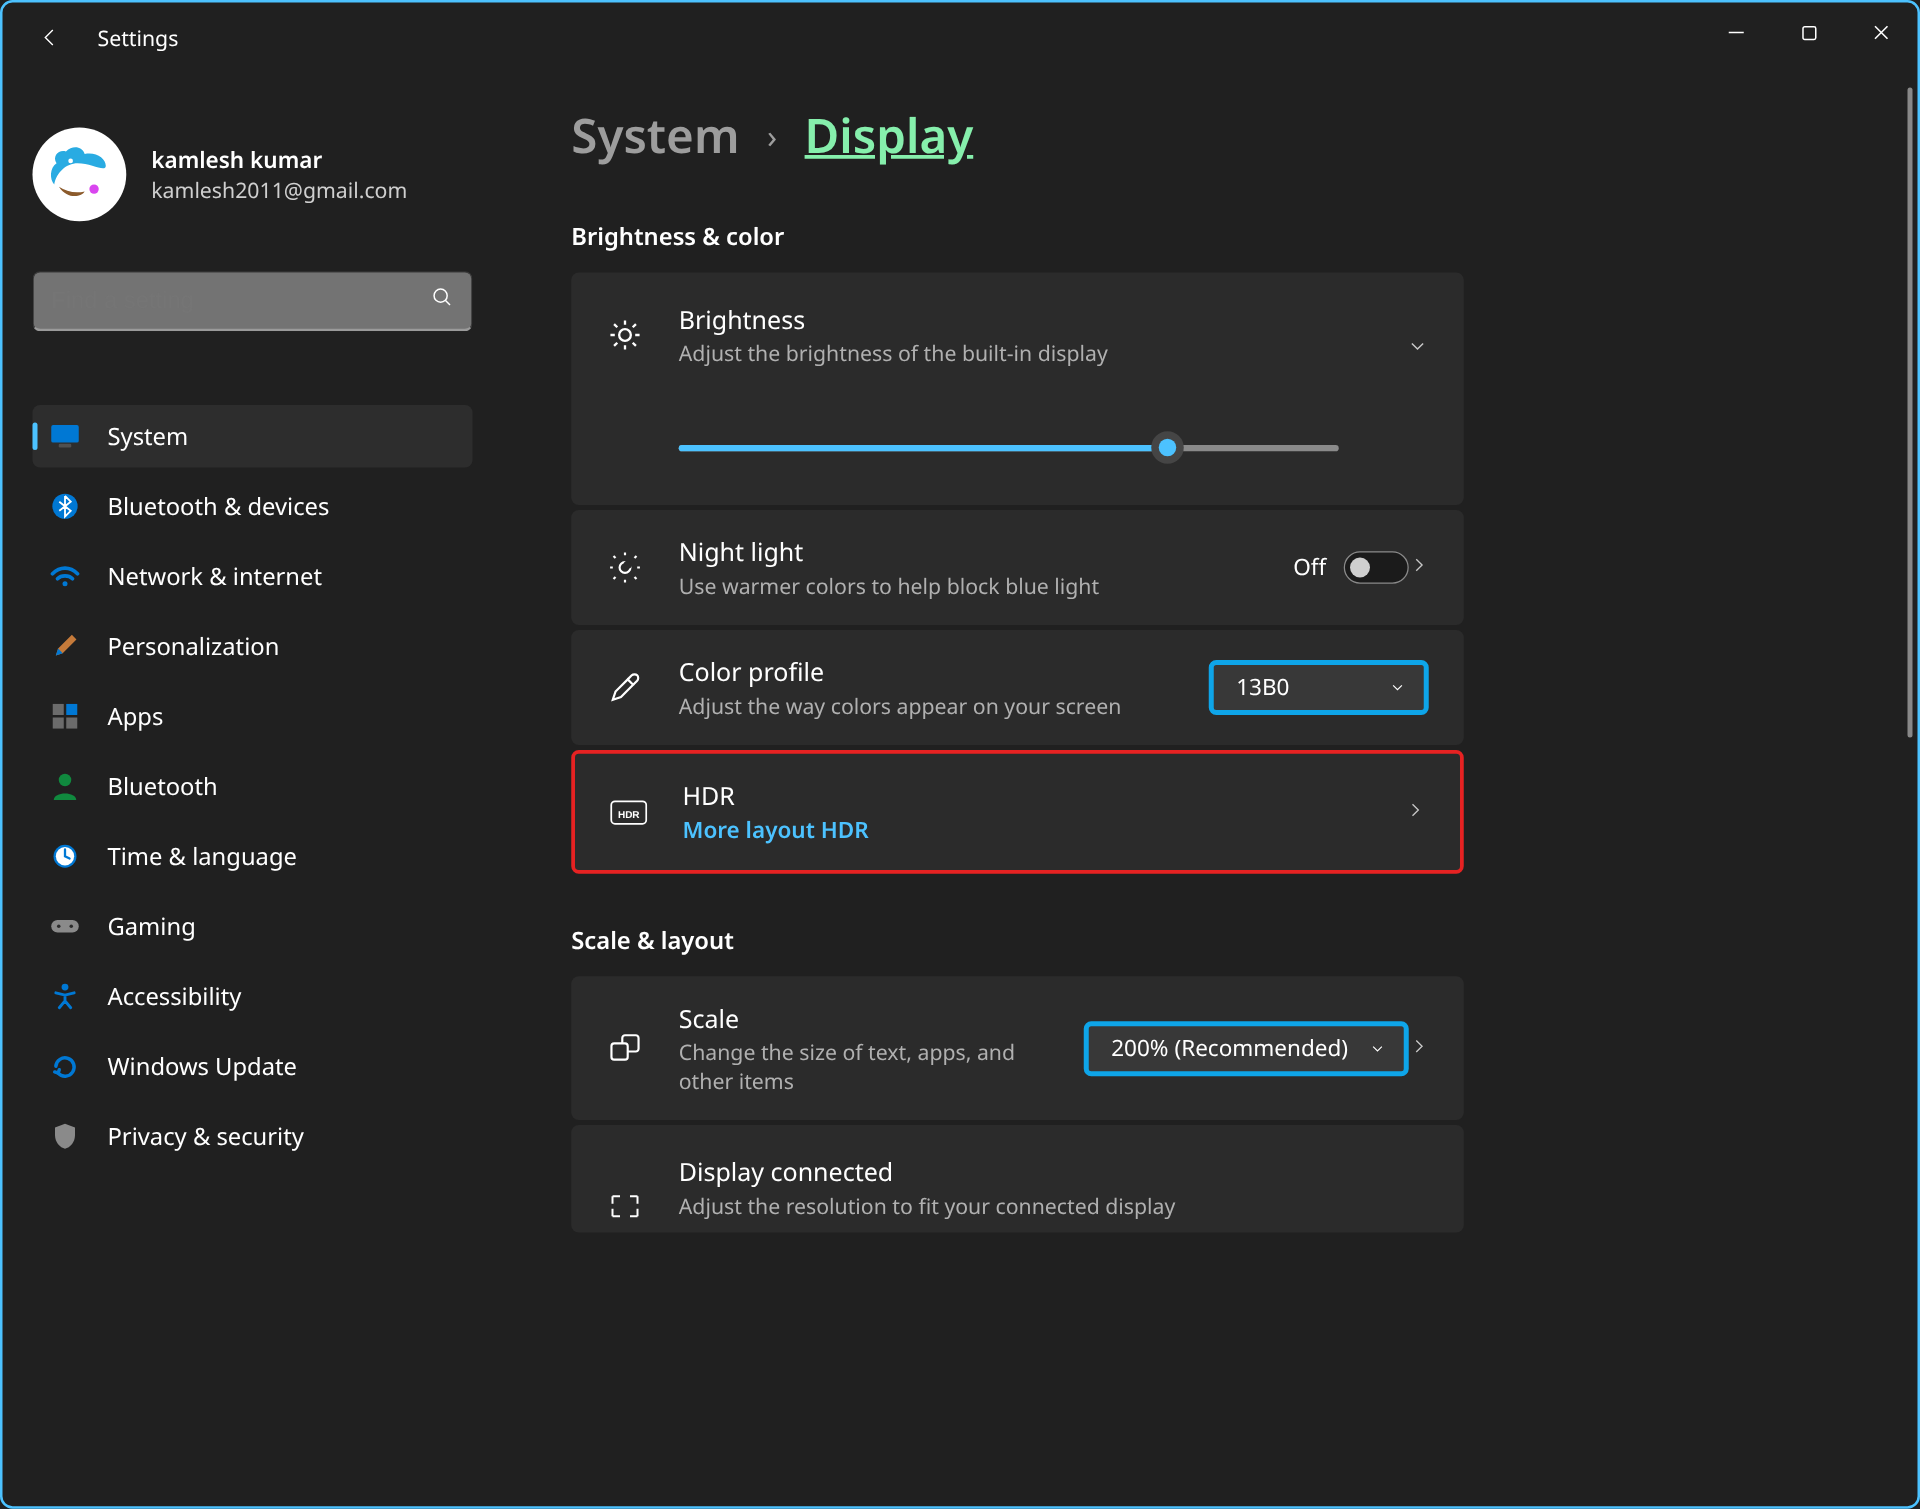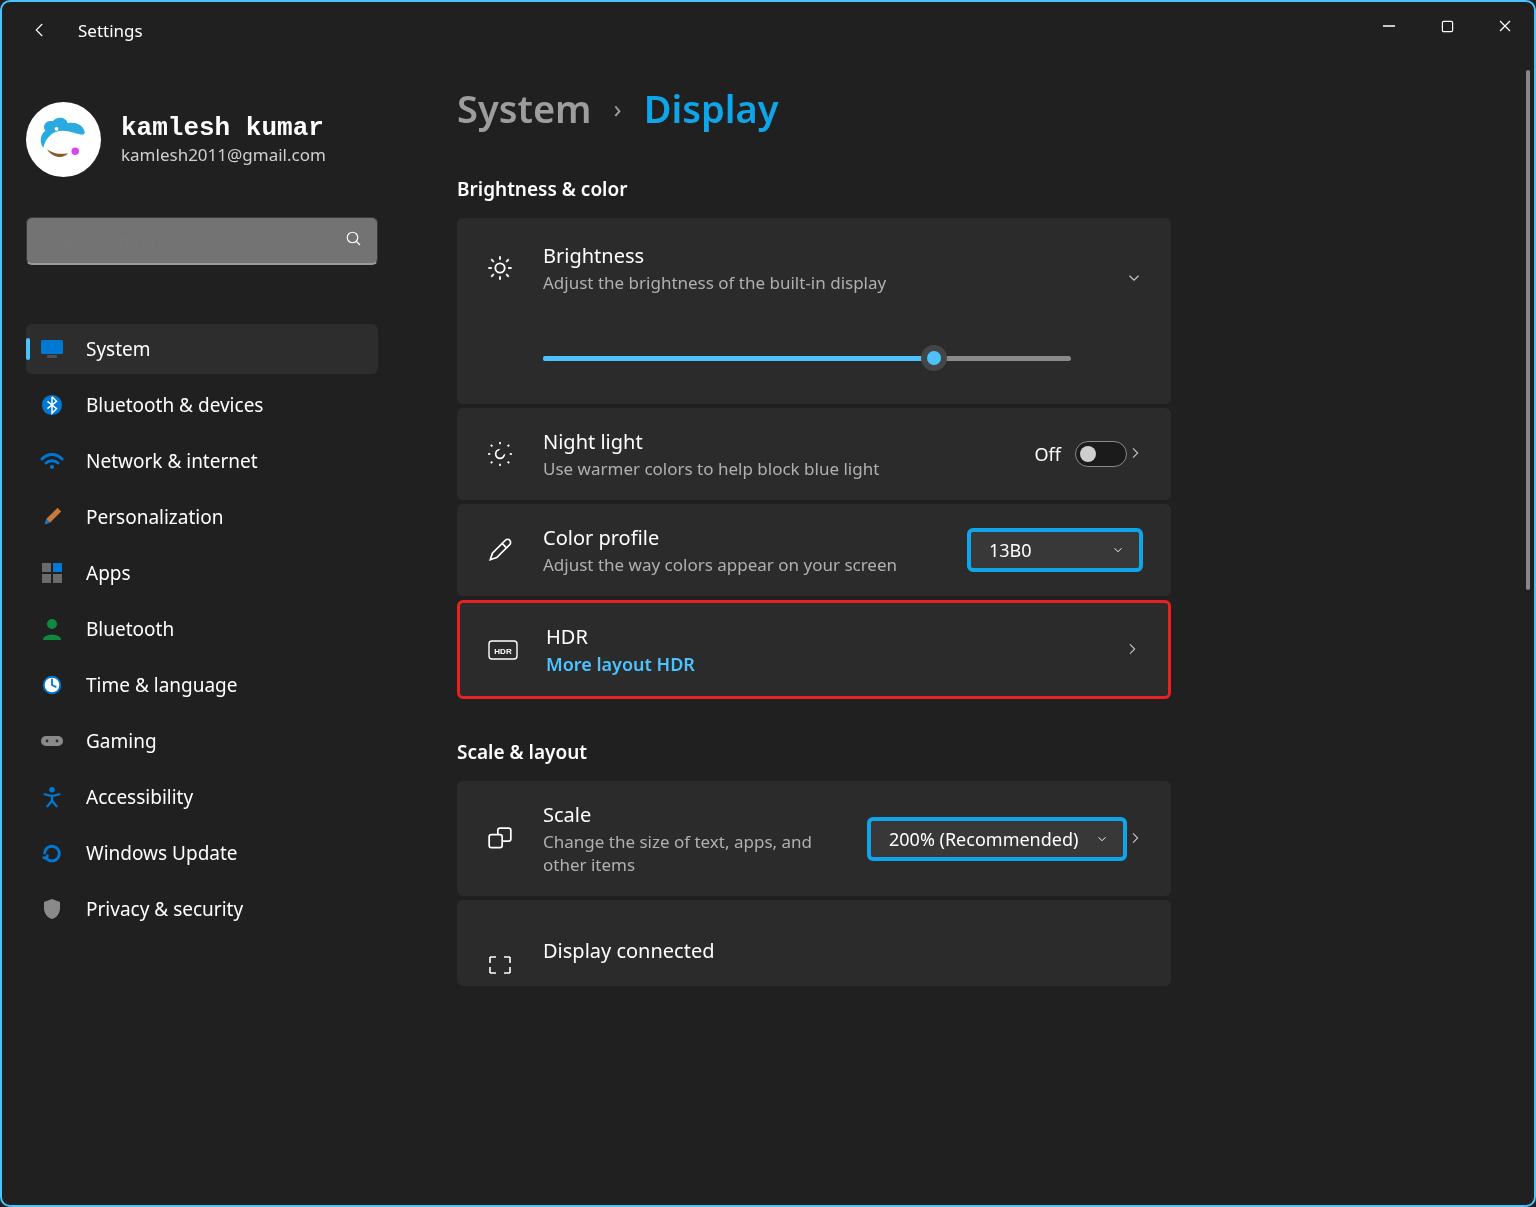--- a/index.html
+++ b/index.html
@@ -34,21 +34,21 @@
 
   
   .layout { display: flex; height: calc(100% - 56px); }
   .sidebar { width: 400px; padding: 24px 24px 0 24px; flex-shrink:0; display:flex; flex-direction:column; gap:0; }
   .main { flex: 1; padding: 24px 0 0 0; position:relative; overflow:hidden; }
 
   
   .userblock { display:flex; align-items:center; gap:20px; margin-bottom:40px; margin-top:20px;}
   .avatar { width:75px; height:75px; border-radius:50%; background:#ffffff; display:flex; align-items:center; justify-content:center; overflow:hidden; }
   .avatar svg { width:60px; height:60px; }
-  .userinfo .uname { font-size:26px; font-weight:600;font-family:Liberation Mono, monospace; }
+  .userinfo .uname { font-size:18px; font-weight:600; }
   .userinfo .uemail { font-size:17px; color:#cfcfcf; }
 
   
   .searchbox {
     height:48px; width:100%;
     background:#737373; border:1px solid #3a3a3a;
     border-bottom:2px solid #9a9a9a;
     border-radius:6px;
     display:flex; align-items:center;
     padding: 0 14px;
@@ -75,21 +75,21 @@
     content:""; position:absolute; left:0; top:14px; bottom:14px;
     width:4px; background:#4cc2ff; border-radius:3px;
   }
   .navicon { width:24px; height:24px; display:flex; align-items:center; justify-content:center; flex-shrink:0; }
 
   
   .main-inner { padding: 0 30px 0 0; margin-left:55px; width: 744px; }
   .breadcrumb { display:flex; align-items:center; gap:22px; font-size:38px; font-weight:600; margin-bottom:42px; }
   .breadcrumb .bc1 { color:#9d9d9d; }
   .breadcrumb .bcchev { color:#9d9d9d; font-size:26px; font-weight:400; }
-  .breadcrumb .bc2 { color:#0ea5e9; }
+  .breadcrumb .bc2 { color:#86efac;text-decoration:underline; }
 
   .section-title { font-size:19px; font-weight:600; margin-bottom:16px; }
 
   .card {
     background:#2b2b2b; border-radius:6px;
     padding: 20px 28px;
     display:flex; align-items:center; gap:28px;
     margin-bottom:4px;
     min-height:86px;
   }
@@ -462,18 +462,19 @@
       </div>
 
       <div class="card" style="padding-bottom:6px;">
         <span class="cicon" style="align-self:flex-end; margin-bottom:4px;">
           <svg width="28" height="22" viewBox="0 0 28 22" fill="none" stroke="currentColor" stroke-width="1.6">
               <path d="M4 3 H10 M4 3 V9 M24 3 H18 M24 3 V9 M4 19 H10 M4 19 V13 M24 19 H18 M24 19 V13"></path>
             </svg>
         </span>
         <div class="ctxt">
           <div class="ctitle">Display connected</div>
+          <div class="csub">Adjust the resolution to fit your connected display</div>
         </div>
       </div>
 
     </div>
   </div>
 </div>
 
 </body></html>

